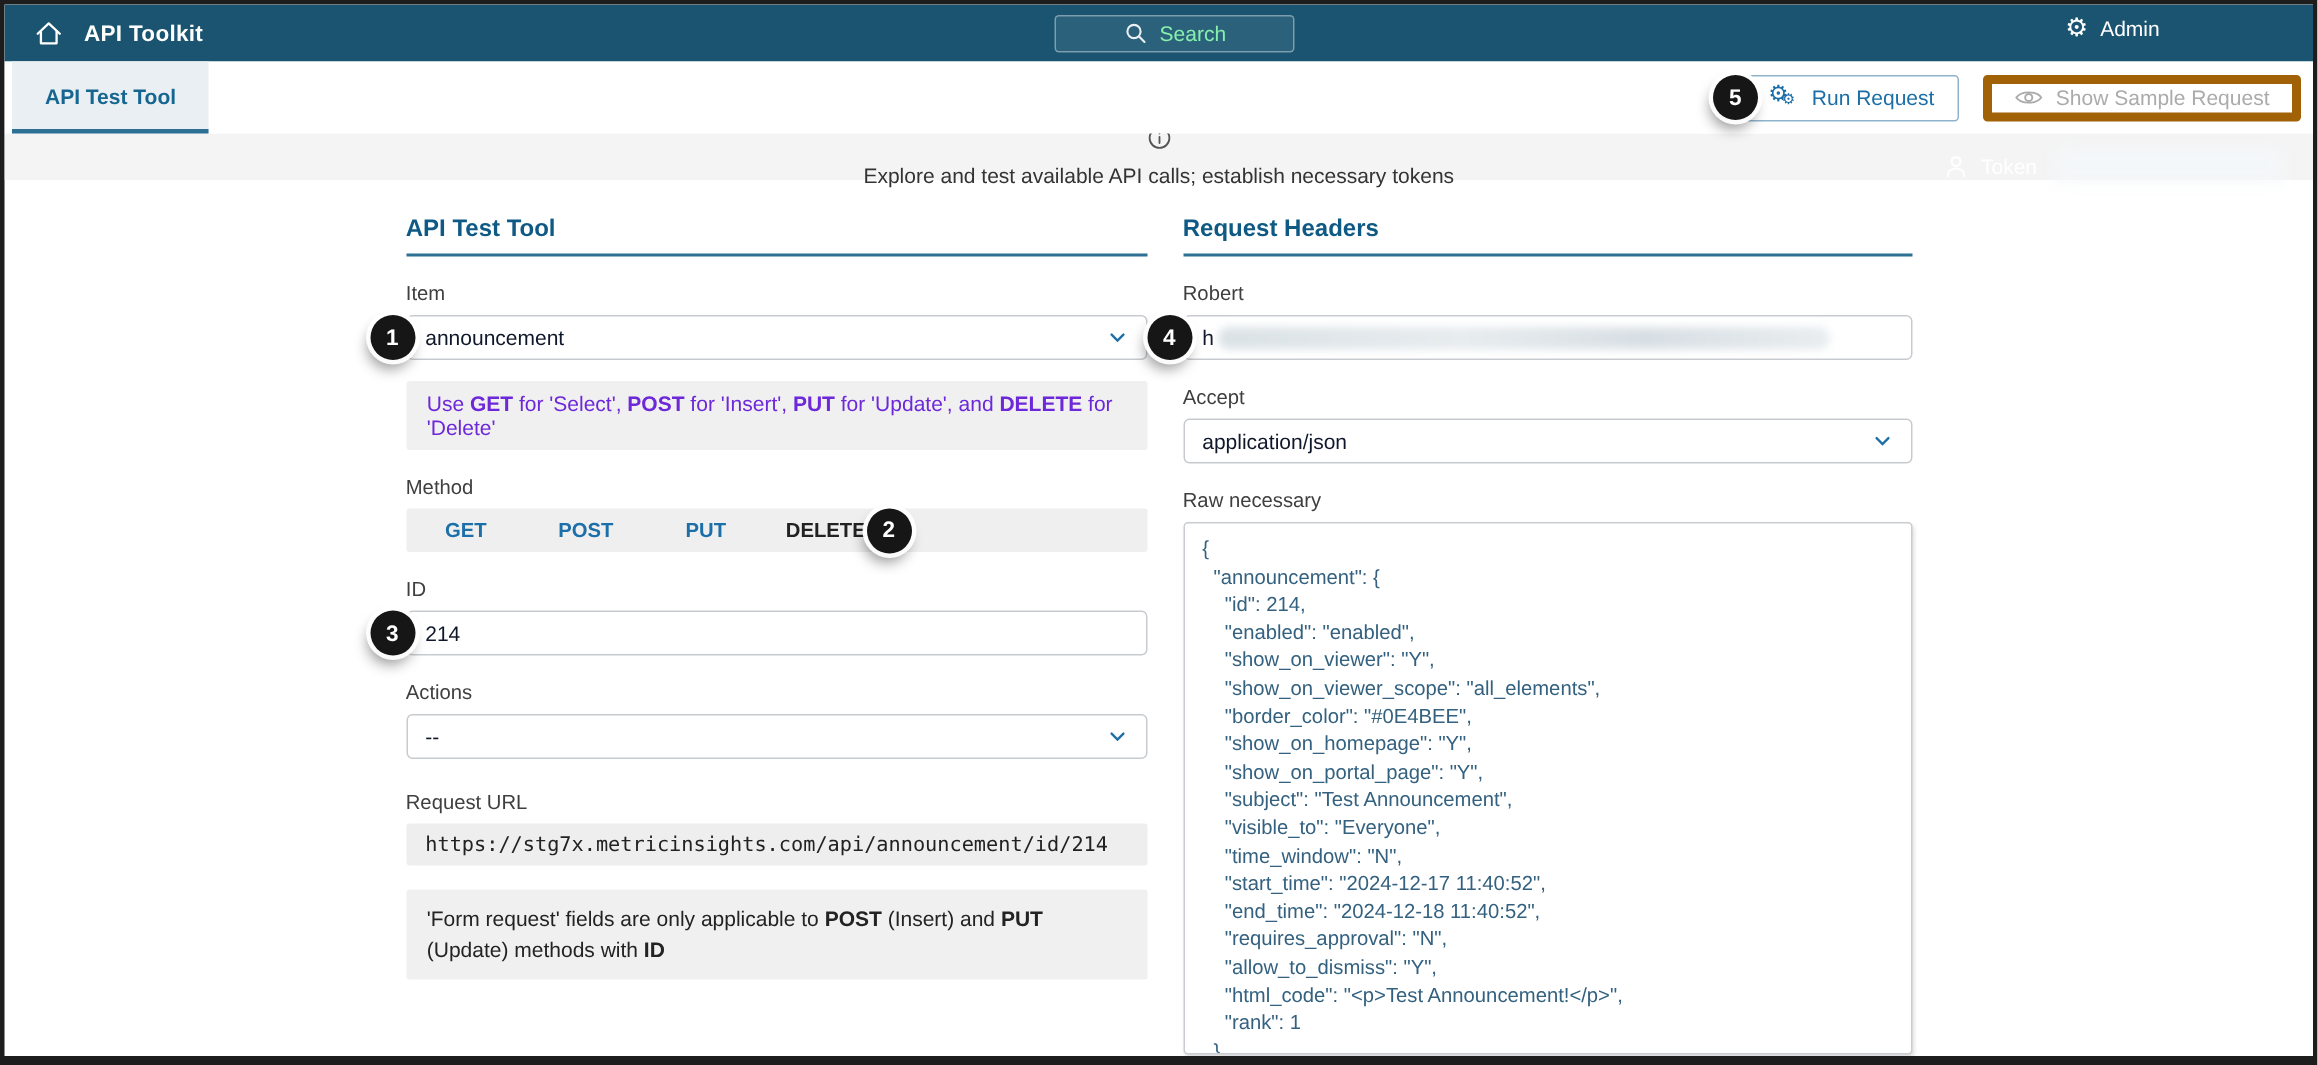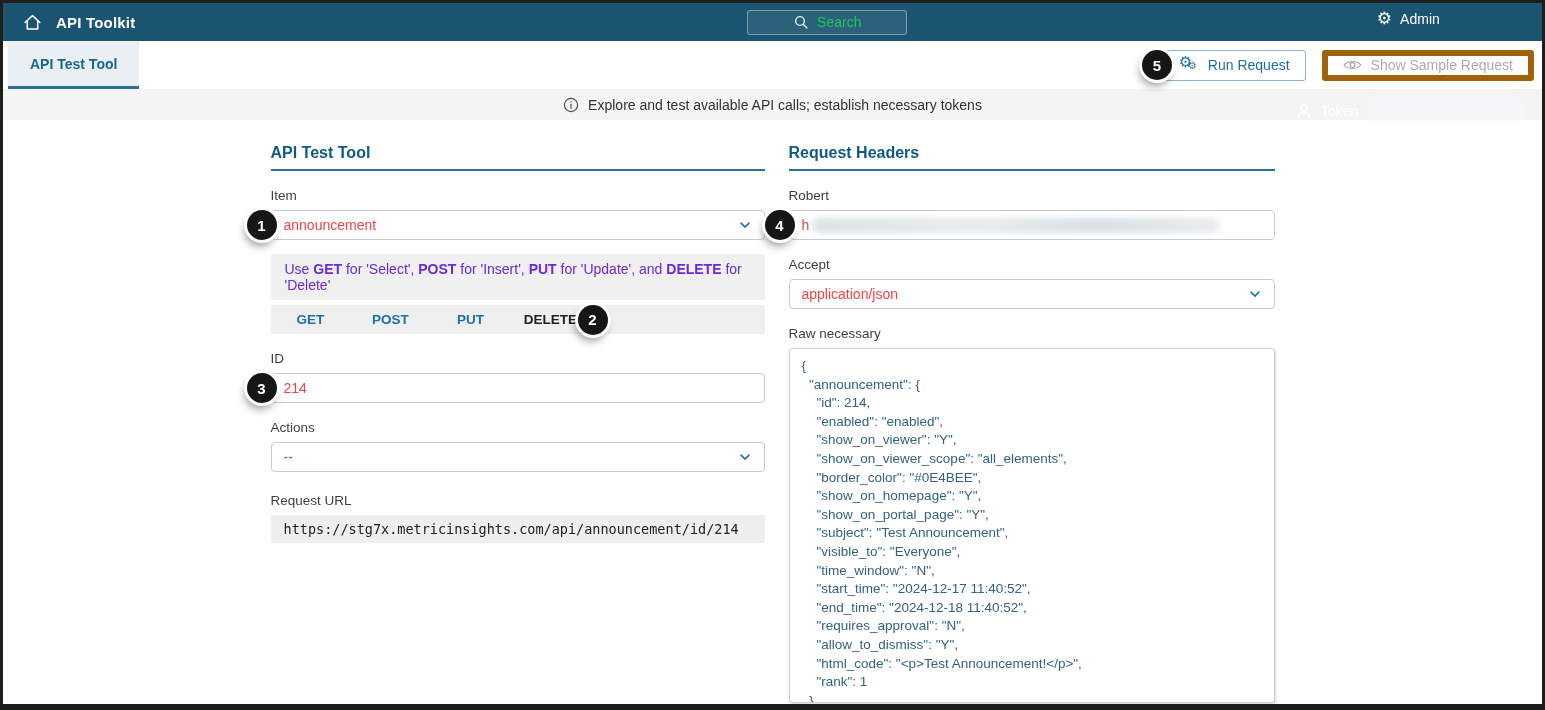--- a/index.html
+++ b/index.html
@@ -15,21 +15,21 @@
     height:38px; background:#1A5470; display:flex; align-items:center;
     color:#fff; padding:0 20px; position:relative;
   }
   .brand { display:flex; align-items:center; gap:14px; }
   .brand-title { font-weight:bold; font-size:15px; letter-spacing:.2px; }
   .searchbox {
     position:absolute; left:50.7%; transform:translateX(-50%);
     width:160px; height:25px; border:1px solid rgba(255,255,255,.38);
     background:rgba(255,255,255,.08); border-radius:3px;
     display:flex; align-items:center; justify-content:center; gap:8px;
-    color:#22c55e; font-size:14px; cursor:pointer;margin-left:44px;
+    color:#86efac; font-size:14px; cursor:pointer;
   }
   .topnav { margin-left:auto; display:flex; align-items:center; gap:27px; font-size:14px;flex-direction:column; }
   .topnav .navitem { display:flex; align-items:center; gap:8px; cursor:pointer; white-space:nowrap; }
   .nav-divider { width:1px; height:18px; background:rgba(255,255,255,.45); }
   .user-redacted {
     width:152px; height:23px; margin-left:4px; border-radius:3px;
     background:rgba(244,248,250,.82); filter:blur(5px);
   }
   .gear-glyph { font-size:17px; line-height:1; }
 
@@ -48,37 +48,37 @@
   }
   .btn-run { color:#1B6EA8; border:1px solid #8FB3CB; }
   .btn-sample { color:#ABABAB; border:6px solid #a16207; cursor:default; }
   .gears { position:relative; width:20px; height:18px; }
   .gears .g1 { position:absolute; left:0; top:-3px; font-size:15px; }
   .gears .g2 { position:absolute; left:9px; top:4px; font-size:10px; }
 
   
   .infobar {
     height:31px; background:#F4F4F4; display:flex; align-items:center; justify-content:center;
-    gap:9px; font-size:14px; color:#333;
+    gap:9px; font-size:14px; color:#333;flex-direction:column;
   }
 
   
   .content { display:flex; justify-content:center; gap:24px; padding-top:24px; }
   .col { position:relative; }
   .col-left { width:494px; }
   .col-right { width:486px; }
   .section-title {
     font-size:16px; font-weight:bold; color:#0E5A84; padding-bottom:7px;
     border-bottom:2px solid #2E6F94;
   }
   .field-label { font-size:13.5px; color:#3F3F3F; margin:17px 0 7px; }
   .field { position:relative; }
   .select, .input {
     height:30px; border:1px solid #C7CBCF; border-radius:4px; background:#fff;
-    display:flex; align-items:center; padding:0 12px; font-size:14px; color:#ef4444;
+    display:flex; align-items:center; padding:0 12px; font-size:14px; color:#0f172a;
   }
   .select { cursor:pointer; }
   .select .chev { margin-left:auto; display:flex; align-items:center; }
   .hintbar {
     margin-top:14px; background:#F0F0F0; color:#6d28d9; font-size:14px;
     padding:7px 14px; border-radius:2px;
   }
   .methodbar {
     margin-top:5px; background:#EFEFEF; height:29px; display:flex; align-items:center;
     position:relative; border-radius:2px;
@@ -238,20 +238,21 @@
           <span class="chev">
             <svg class="icon" width="14" height="14" viewBox="0 0 16 16" fill="none" stroke="#1C6FA8" stroke-width="1.8" stroke-linecap="round">
                 <path d="M3.5 5.8 L8 10.3 L12.5 5.8"></path>
               </svg>
           </span>
         </div>
       </div>
 
       <div class="hintbar">Use <b>GET</b> for 'Select', <b>POST</b> for 'Insert', <b>PUT</b> for 'Update', and <b>DELETE</b> for 'Delete'</div>
 
+      <div class="field-label">Method</div>
       <div class="methodbar">
         <span class="method-opt">GET</span>
         <span class="method-opt">POST</span>
         <span class="method-opt">PUT</span>
         <span class="method-opt selected">DELETE</span>
         <span class="badge badge-method">2</span>
       </div>
 
       <div class="field-label">ID</div>
       <div class="field">
@@ -269,20 +270,21 @@
             <svg class="icon" width="14" height="14" viewBox="0 0 16 16" fill="none" stroke="#1C6FA8" stroke-width="1.8" stroke-linecap="round">
                 <path d="M3.5 5.8 L8 10.3 L12.5 5.8"></path>
               </svg>
           </span>
         </div>
       </div>
 
       <div class="field-label" style="margin-top:21px">Request URL</div>
       <div class="urlbar">https://stg7x.metricinsights.com/api/announcement/id/214</div>
 
+      <div class="notebar">'Form request' fields are only applicable to <b>POST</b> (Insert) and <b>PUT</b> (Update) methods with <b>ID</b></div>
     </section>
 
     <section class="col col-right">
       <h2 class="section-title">Request Headers</h2>
 
       <div class="field-label">Robert</div>
       <div class="field">
         <span class="badge badge-left">4</span>
         <div class="input">
           <span>h</span>

